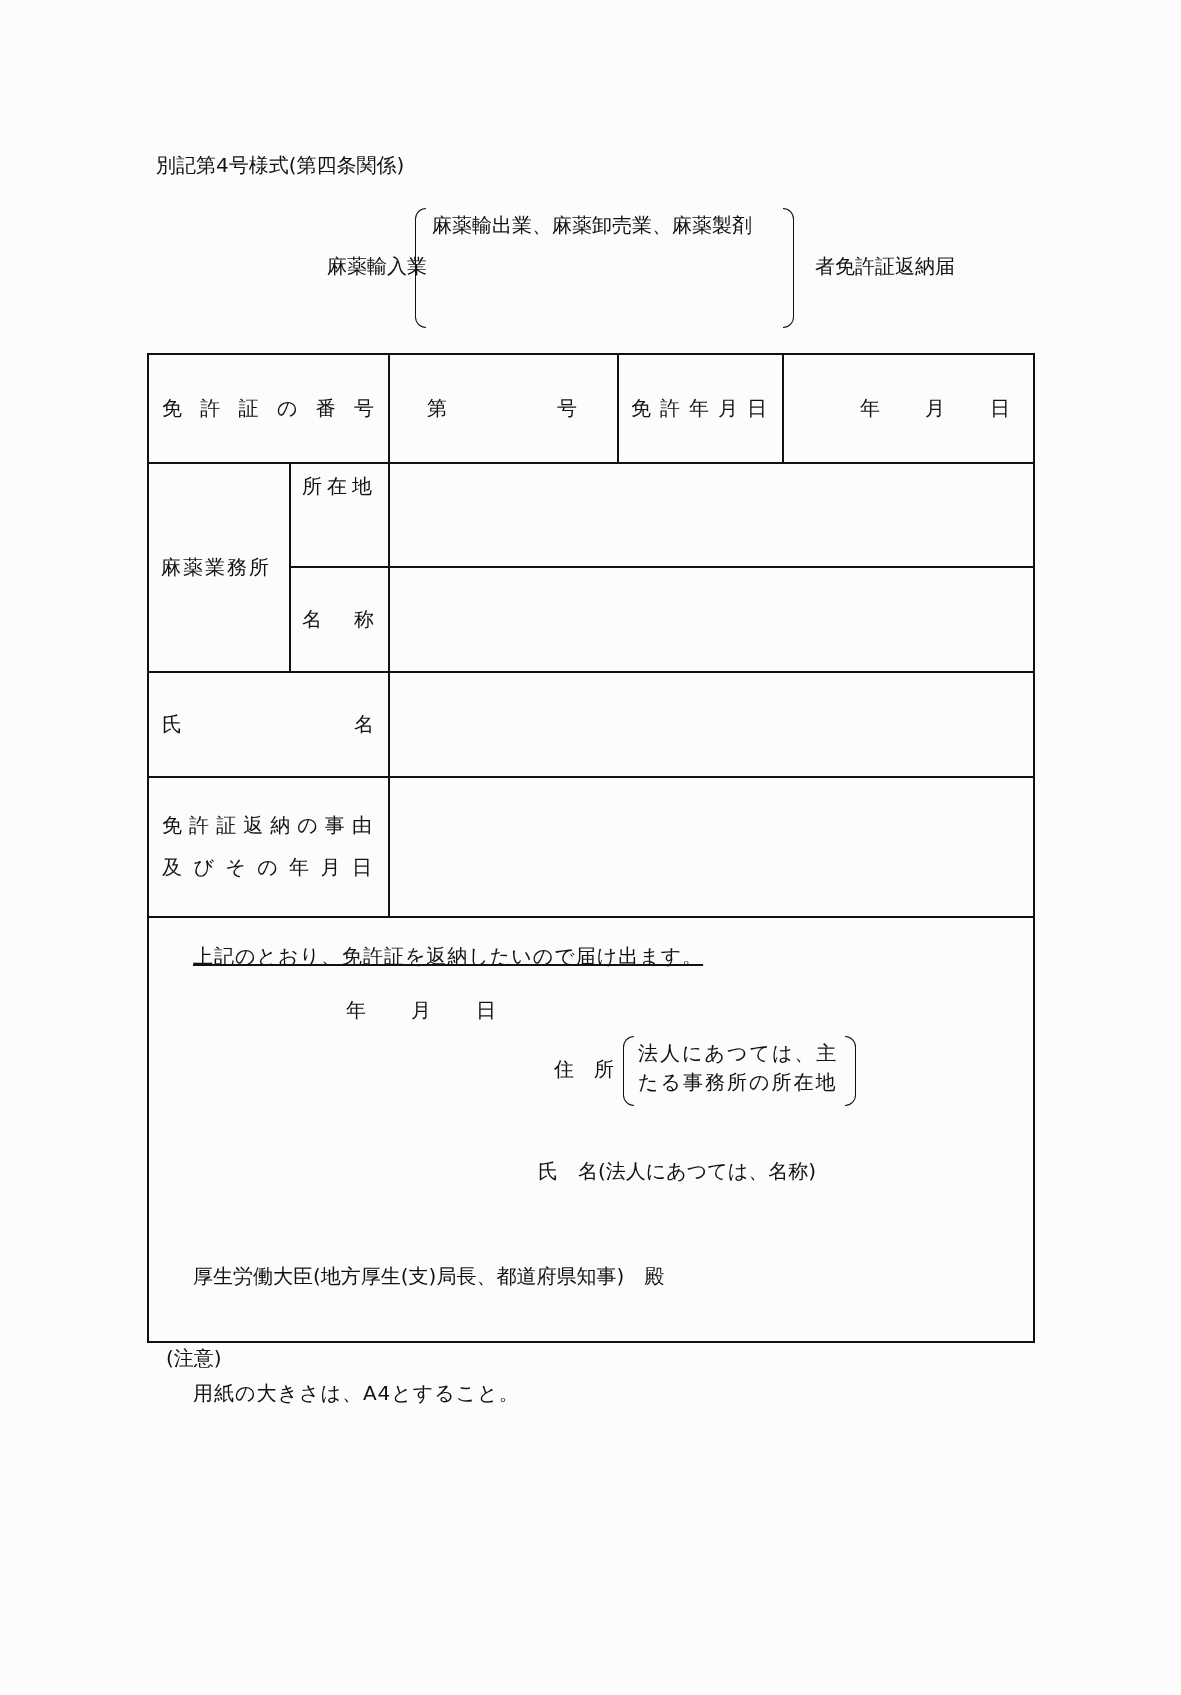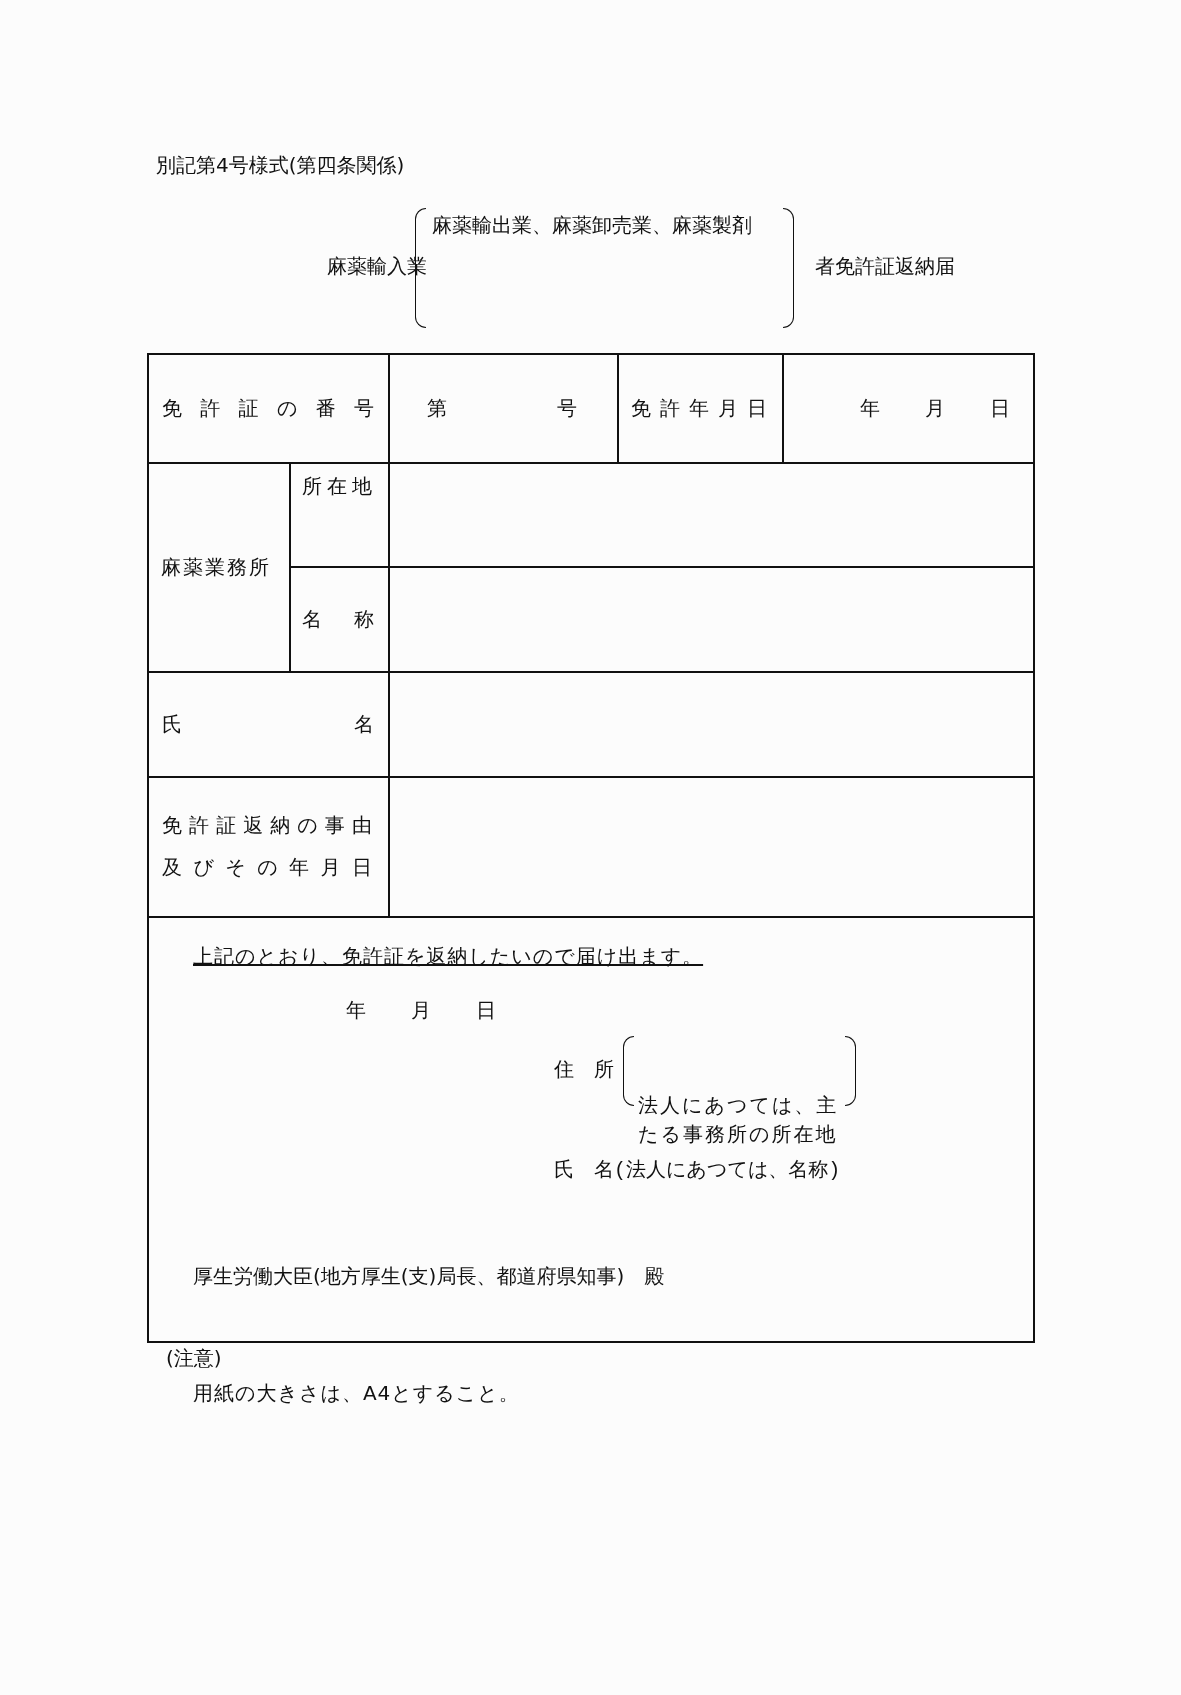--- a/index.html
+++ b/index.html
@@ -115,25 +115,25 @@
 
 <div class="abs" style="left:193px; top:946px; letter-spacing:1px;text-decoration:underline;">上記のとおり、免許証を返納したいので届け出ます。</div>
 <div class="spread" style="left:346px; top:1000px; width:150px;">
   <span>年</span>
   <span>月</span>
   <span>日</span>
 </div>
 
 <div class="abs" style="left:554px; top:1059px;">住　所</div>
 <div class="brace-l" style="left:623px; top:1036px; height:68px;"></div>
-<div class="brace-text" style="left:638px; top:1091px; letter-spacing:2px;">
+<div class="brace-text" style="left:638px; top:1039px; letter-spacing:2px;">
   <div>法人にあつては、主</div>
   <div>たる事務所の所在地</div>
 </div>
 <div class="brace-r" style="left:845px; top:1036px; height:68px;"></div>
 <div class="abs" style="left:1000px; top:1040px; width:1px; height:1px;"></div>
 
-<div class="abs" style="left:554px; top:1161px;font-family:Liberation Mono, monospace;">氏　名(法人にあつては、名称)</div>
+<div class="abs" style="left:538px; top:1161px;">氏　名(法人にあつては、名称)</div>
 
 <div class="abs" style="left:193px; top:1266px;">厚生労働大臣(地方厚生(支)局長、都道府県知事)　殿</div>
 
 <div class="abs" style="left:166px; top:1348px;">(注意)</div>
 <div class="abs" style="left:193px; top:1383px; letter-spacing:1px;">用紙の大きさは、A4とすること。</div>
 
 </body></html>

